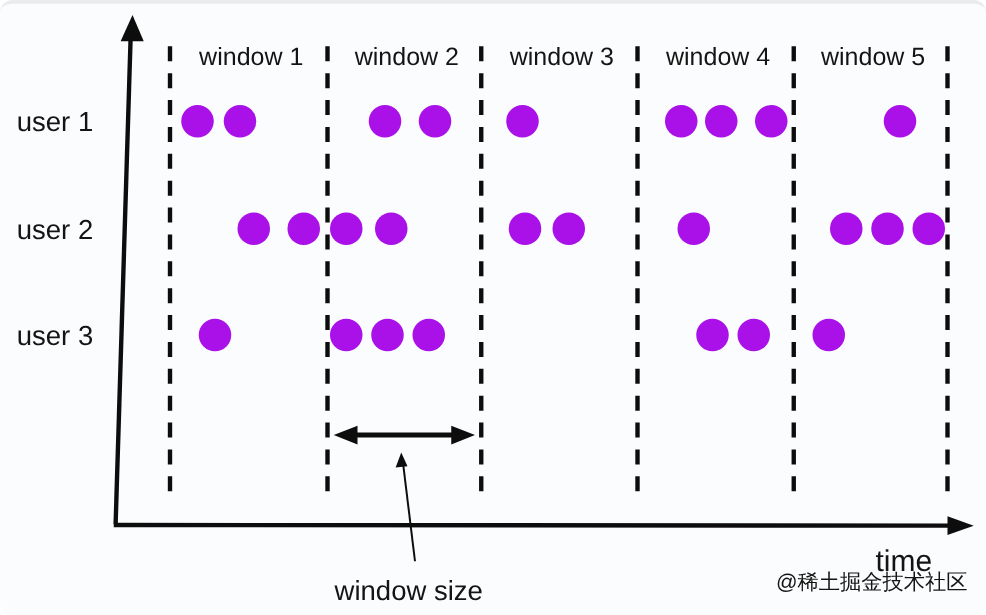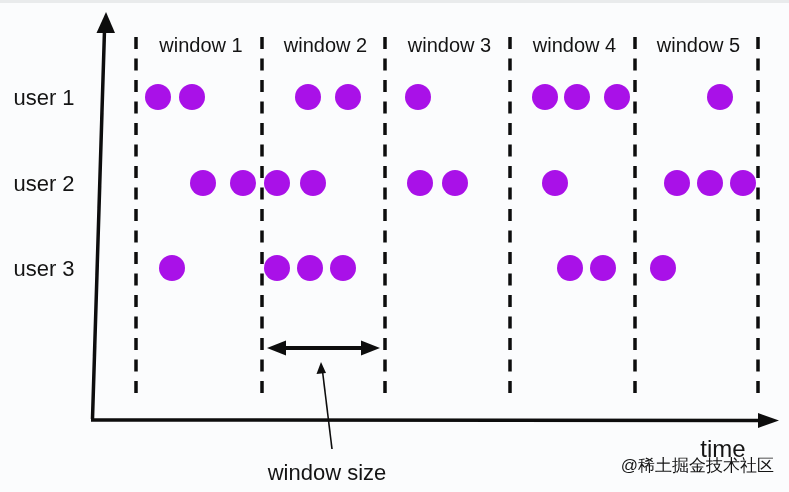--- a/index.html
+++ b/index.html
@@ -6,20 +6,21 @@
   body{
     width:789px;height:492px;overflow:hidden;
     font-family:"Liberation Sans", sans-serif;
     position:relative;
   }
   .stage{
     width:789px;height:492px;position:relative;
     background:#fbfcfd;
     border-top:3px solid #e9ebec;
     box-sizing:border-box;
+    border-radius:10px;
   }
   svg{display:block;}
   text{fill:#141414;}
   .win-label{font-size:20px;}
   .user-label{font-size:22px;}
   .time-label{font-size:24px;}
   .size-label{font-size:22px;}
   .watermark{font-size:17px;}
 </style>
 </head>

